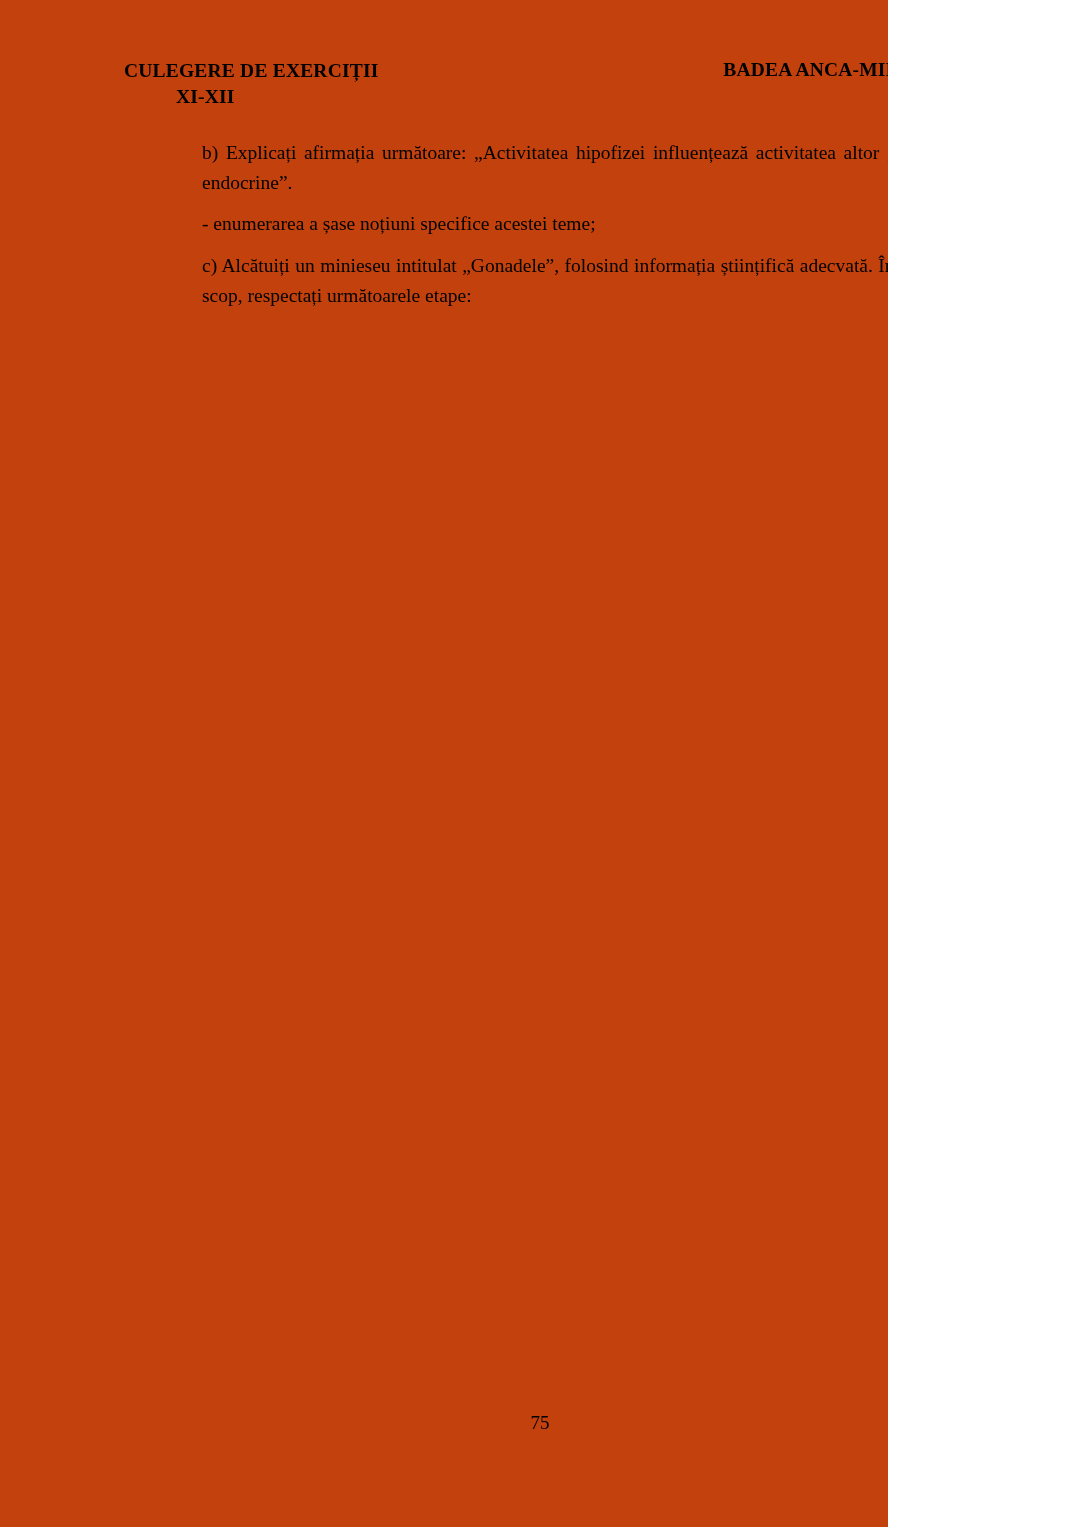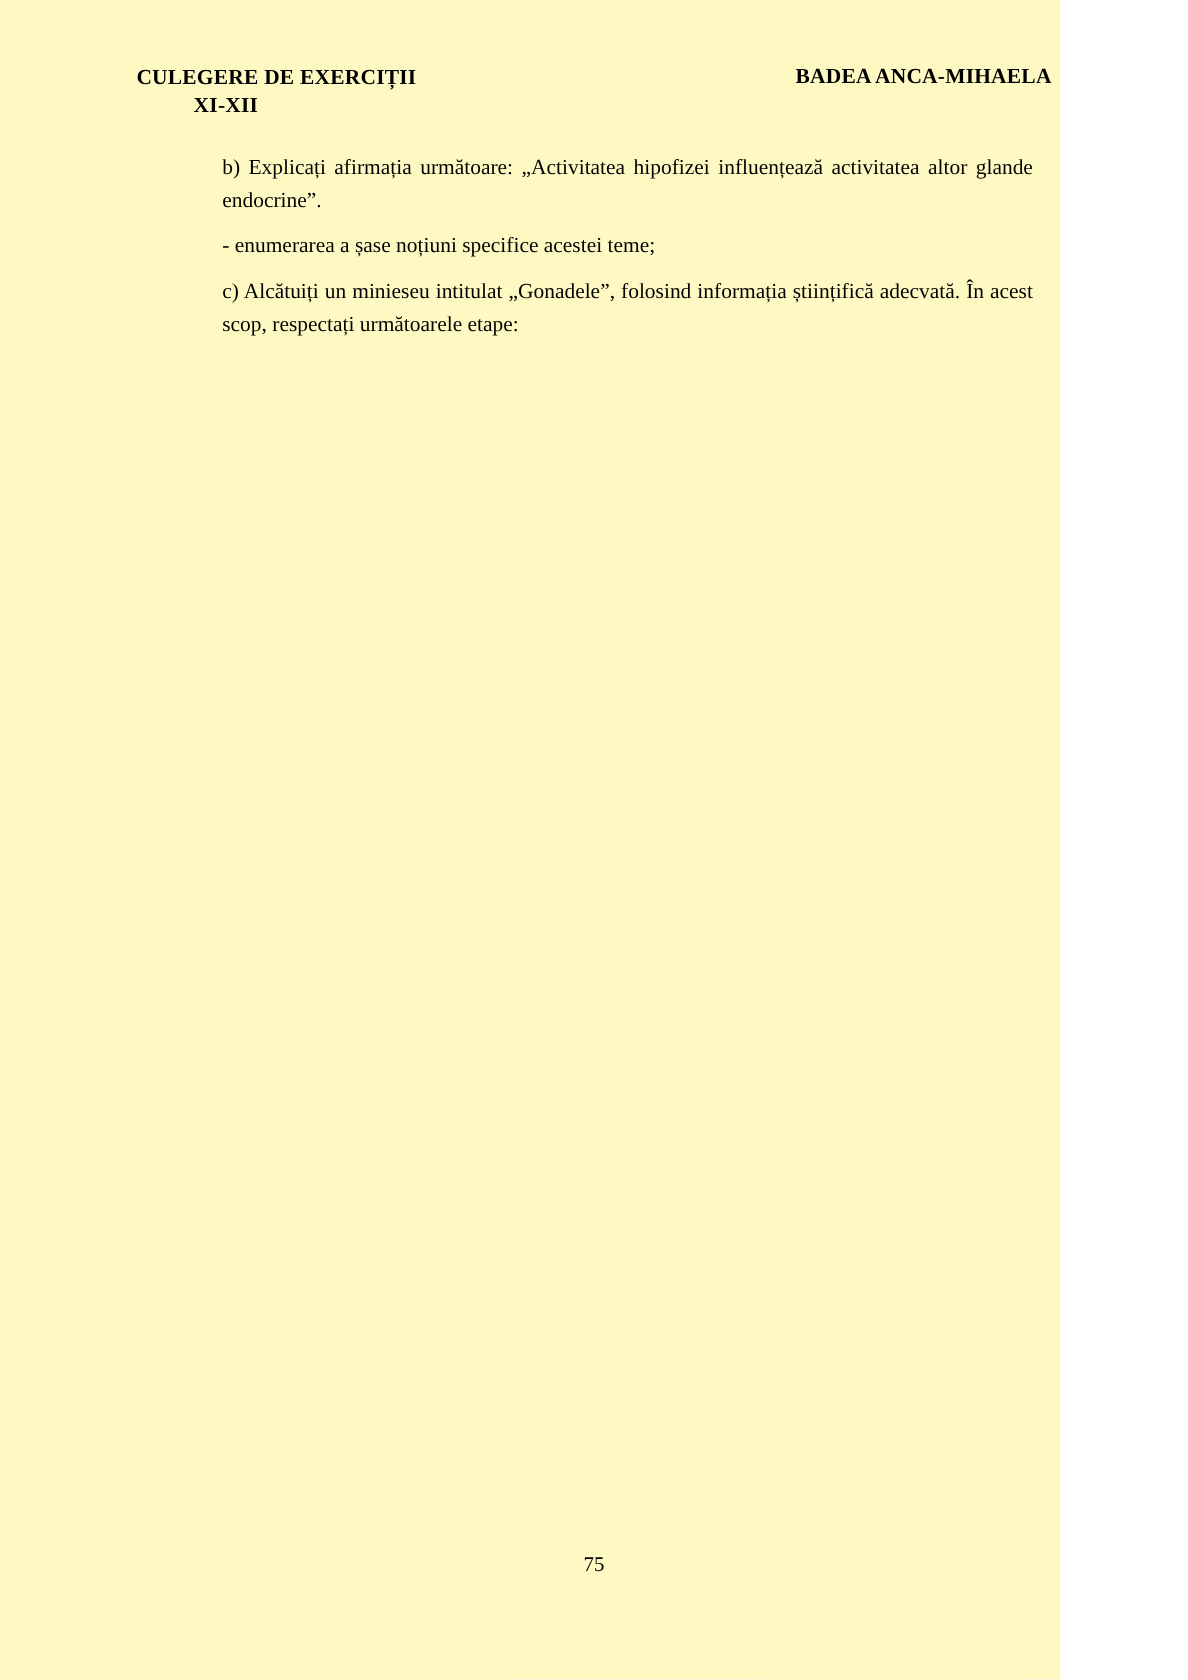--- a/index.html
+++ b/index.html
@@ -2,23 +2,23 @@
 <html><head>
 <meta charset="utf-8">
 <style>
   html, body {
     margin: 0;
     padding: 0;
     background: #ffffff;
   }
   .page {
     position: relative;
-    width: 964px;
+    width: 888px;
     height: 1527px;
-    background: #fef9c3;
+    background: #c2410c;
     font-family: "Liberation Serif", "DejaVu Serif", serif;
     color: #000000;
     box-sizing: border-box;
     overflow: hidden;
   }
   .header {
     position: absolute;
     top: 58px;
     left: 124px;
     width: 832px;

